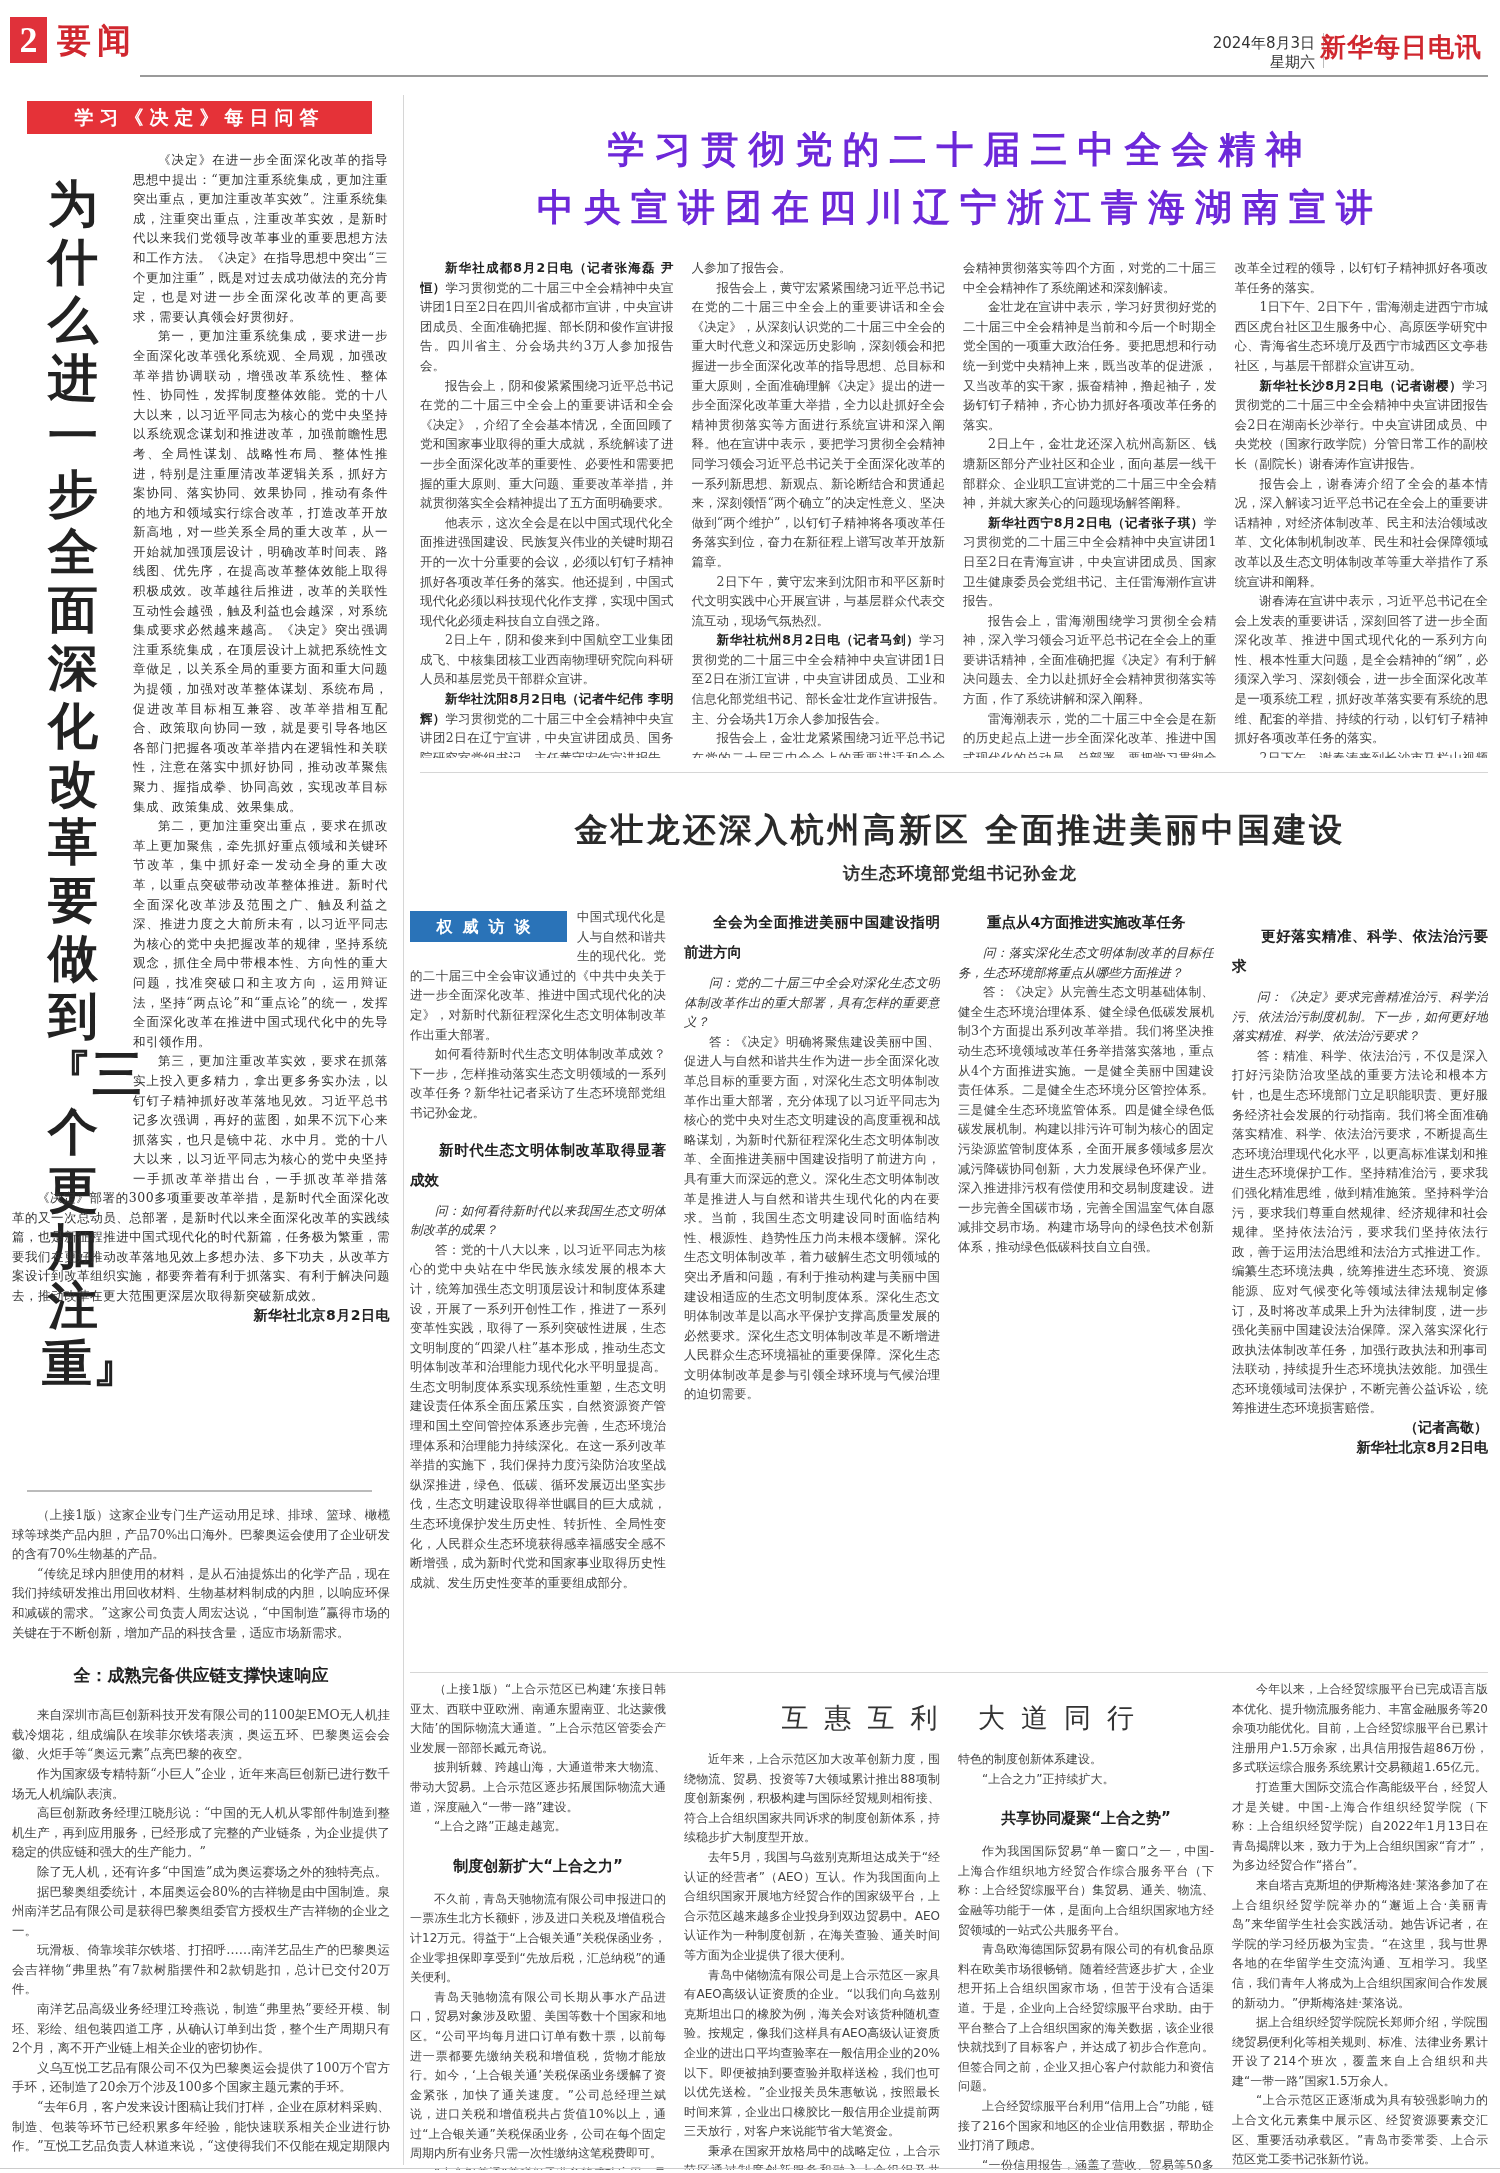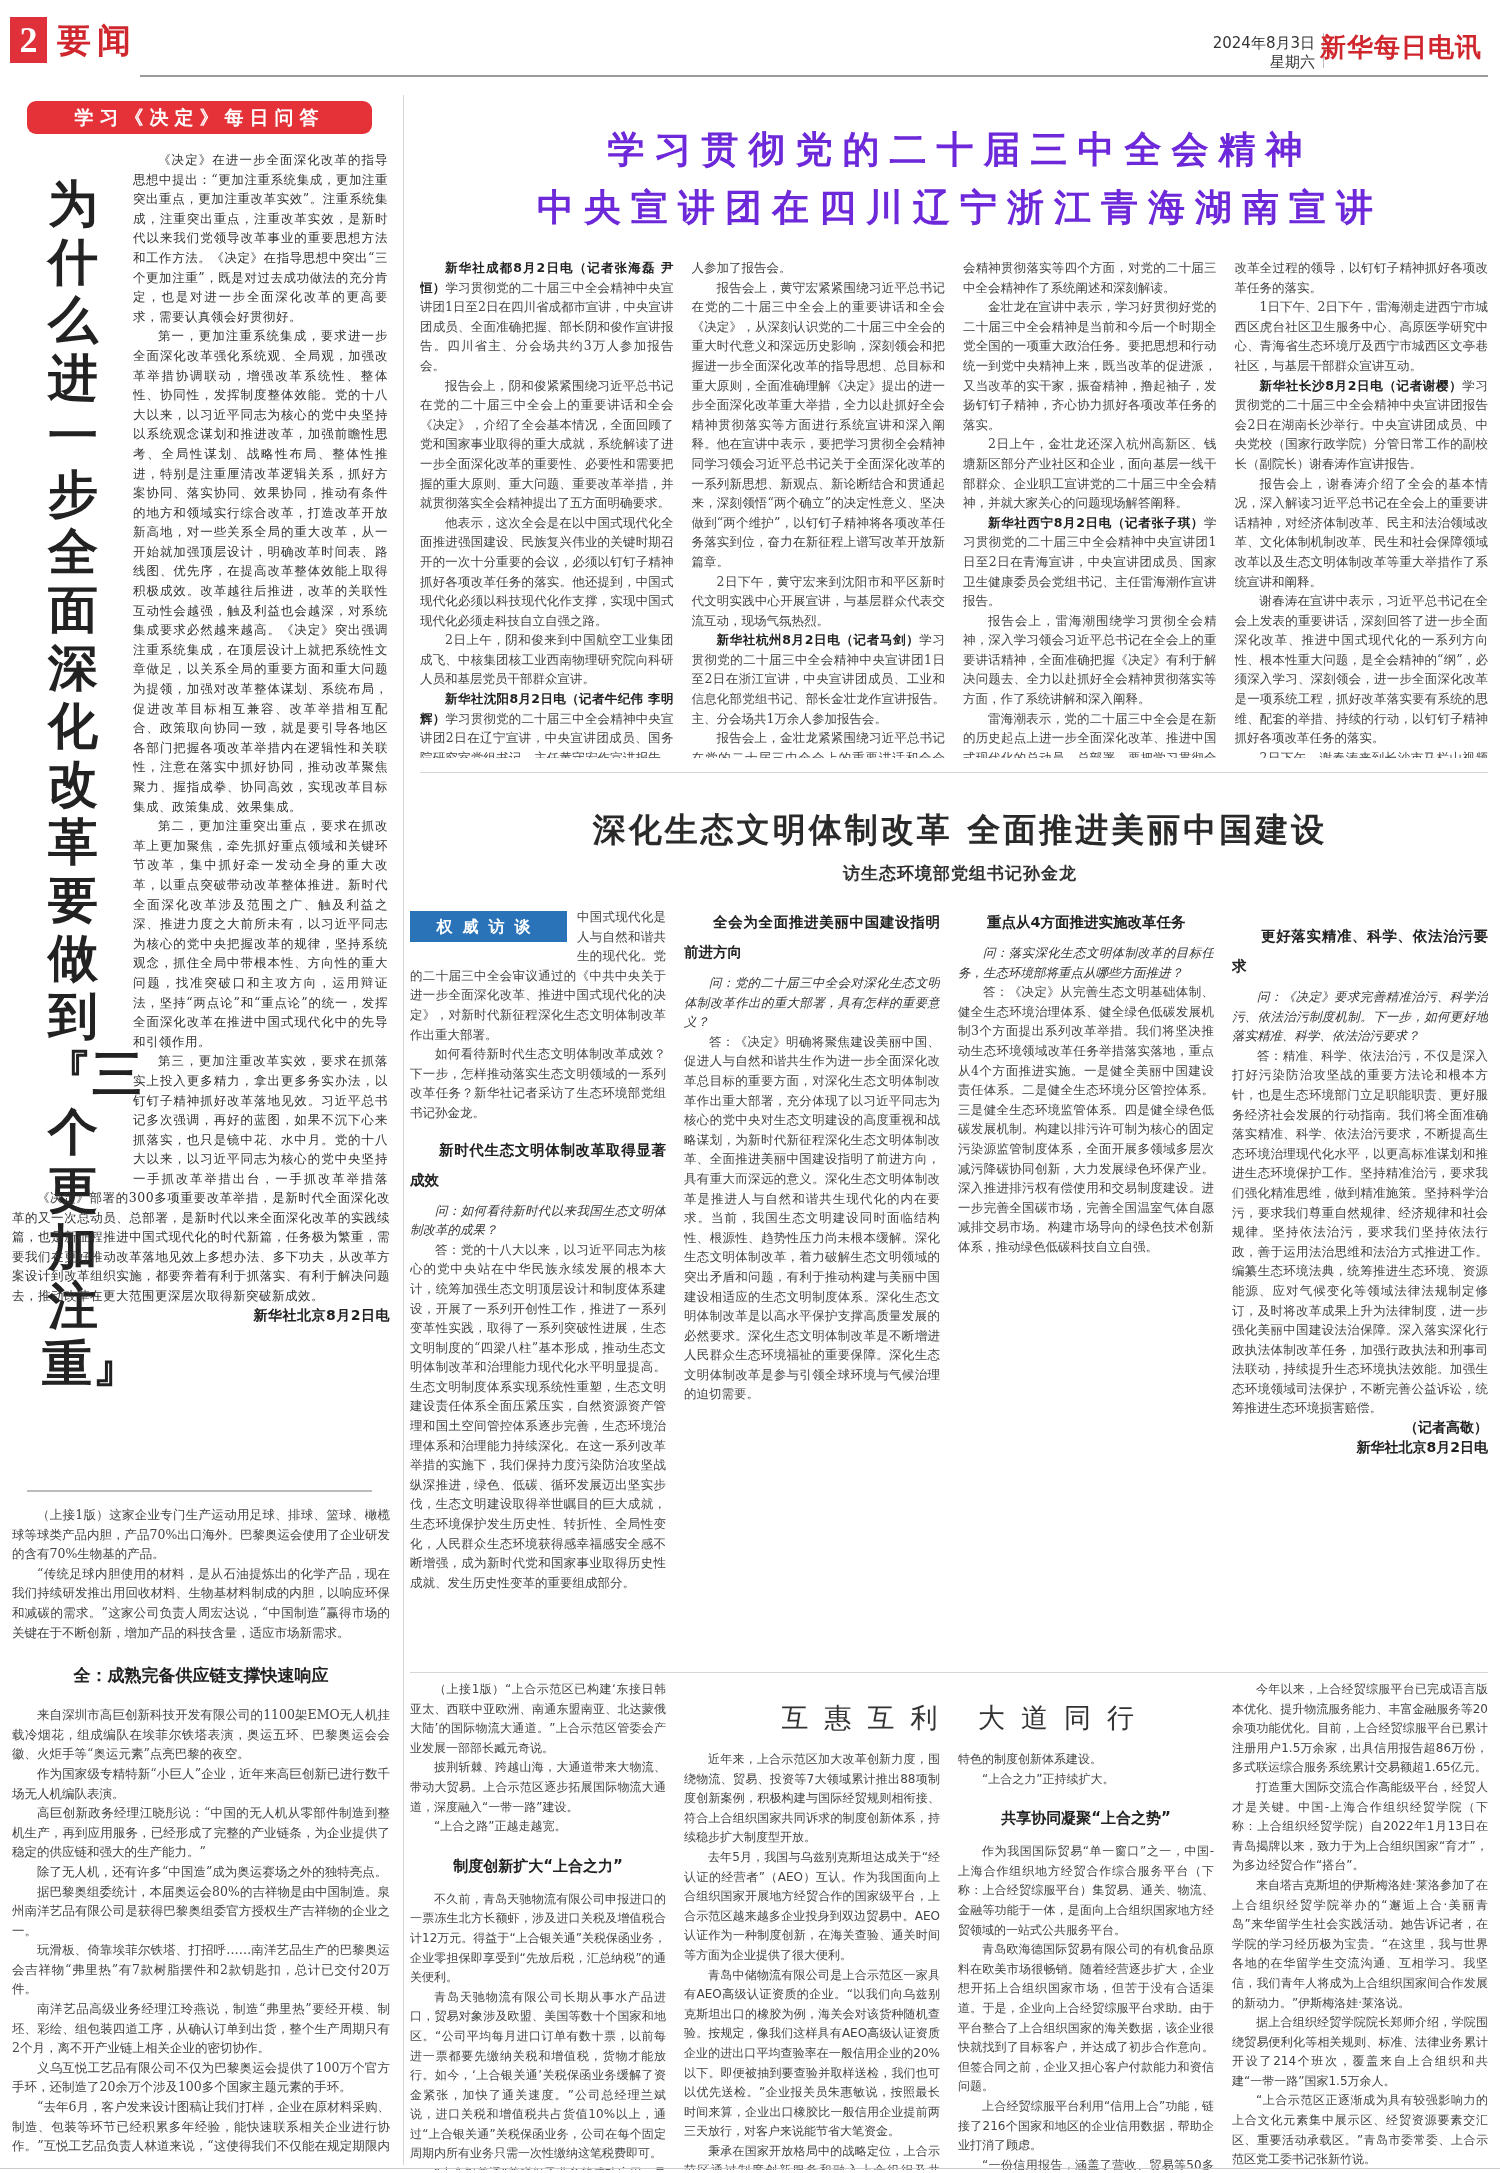--- a/index.html
+++ b/index.html
@@ -14,21 +14,21 @@
   .date-sep { position: absolute; right: 176px; top: 33px; width: 1px; height: 35px; background: #bbb; }
   .brand { position: absolute; right: 18px; top: 30px; font: bold 26px "DejaVu Serif", serif; color: #d0272f; letter-spacing: 1px; }
 
   .col-text { font-size: 12.5px; line-height: 19.6px; text-align: justify; color: #444; }
   .col-text p { text-indent: 2em; }
   .kai { font-family: "DejaVu Serif", serif; color: #333; letter-spacing: 0.5px; }
   .dateline { font-family: "DejaVu Sans", sans-serif; font-weight: bold; color: #222; }
   .signoff { font-family: "DejaVu Sans", sans-serif; font-weight: bold; color: #222; text-align: right; font-size: 14px; }
 
   
-  .qa-banner { position: absolute; left: 27px; top: 101px; width: 345px; height: 33px; background: #e53238; color: #fff; font: bold 19px "DejaVu Sans", sans-serif; text-align: center; line-height: 33px; letter-spacing: 6px; border-radius: 9px; }
+  .qa-banner { position: absolute; left: 27px; top: 101px; width: 345px; height: 33px; background: #e53238; color: #fff; font: bold 19px "DejaVu Sans", sans-serif; text-align: center; line-height: 33px; letter-spacing: 6px; }
   .qa-vtitle { position: absolute; left: 42px; top: 175px; width: 62px; font: bold 50px "DejaVu Serif", serif; color: #222; line-height: 58px; text-align: center; word-break: break-all; }
   .qa-body-top { position: absolute; left: 133px; top: 150px; width: 255px; height: 1040px; overflow: hidden; }
   .qa-body-bottom { position: absolute; left: 12px; top: 1188px; width: 378px; height: 292px; overflow: hidden; }
   .left-divider { position: absolute; left: 27px; top: 1490px; width: 345px; height: 2px; background: #bbb; }
   .olympic { position: absolute; left: 12px; top: 1505px; width: 378px; height: 650px; overflow: hidden; }
   .olympic h3 { font: bold 17px "DejaVu Sans", sans-serif; text-align: center; color: #222; margin: 22px 0 18px; }
 
   .vsep { position: absolute; width: 1px; background: #d6d6d6; }
 
   
@@ -134,21 +134,21 @@
     <p>1日下午、2日下午，雷海潮走进西宁市城西区虎台社区卫生服务中心、高原医学研究中心、青海省生态环境厅及西宁市城西区文亭巷社区，与基层干部群众宣讲互动。</p>
     <p><span class="dateline">新华社长沙8月2日电（记者谢樱）</span><span>学习贯彻党的二十届三中全会精神中央宣讲团报告会2日在湖南长沙举行。中央宣讲团成员、中央党校（国家行政学院）分管日常工作的副校长（副院长）谢春涛作宣讲报告。</span></p>
     <p>报告会上，谢春涛介绍了全会的基本情况，深入解读习近平总书记在全会上的重要讲话精神，对经济体制改革、民主和法治领域改革、文化体制机制改革、民生和社会保障领域改革以及生态文明体制改革等重大举措作了系统宣讲和阐释。</p>
     <p>谢春涛在宣讲中表示，习近平总书记在全会上发表的重要讲话，深刻回答了进一步全面深化改革、推进中国式现代化的一系列方向性、根本性重大问题，是全会精神的“纲”，必须深入学习、深刻领会，进一步全面深化改革是一项系统工程，抓好改革落实要有系统的思维、配套的举措、持续的行动，以钉钉子精神抓好各项改革任务的落实。</p>
     <p>2日下午，谢春涛来到长沙市马栏山视频文创产业园，就推进中国式现代化、文化和科技融合、民营经济发展等与基层干部群众代表交流交流。</p>
   </div>
 </div>
 
 <div class="hsep" style="left:420px; top:772px; width:1068px;"></div>
 
-<div class="eco-headline">深化生态文明体制改革  全面推进美丽中国建设</div>
+<div class="eco-headline">金壮龙还深入杭州高新区  全面推进美丽中国建设</div>
 <div class="eco-sub">访生态环境部党组书记孙金龙</div>
 
 <div class="eco-cols col-text">
   <div class="col">
     <div class="interview-tag">权威访谈</div>
     <p style="text-indent:0">中国式现代化是人与自然和谐共生的现代化。党的二十届三中全会审议通过的《中共中央关于进一步全面深化改革、推进中国式现代化的决定》，对新时代新征程深化生态文明体制改革作出重大部署。</p>
     <p>如何看待新时代生态文明体制改革成效？下一步，怎样推动落实生态文明领域的一系列改革任务？新华社记者采访了生态环境部党组书记孙金龙。</p>
     <div class="subhead">新时代生态文明体制改革取得显著成效</div>
     <p class="q">问：如何看待新时代以来我国生态文明体制改革的成果？</p>
     <p>答：党的十八大以来，以习近平同志为核心的党中央站在中华民族永续发展的根本大计，统筹加强生态文明顶层设计和制度体系建设，开展了一系列开创性工作，推进了一系列变革性实践，取得了一系列突破性进展，生态文明制度的“四梁八柱”基本形成，推动生态文明体制改革和治理能力现代化水平明显提高。生态文明制度体系实现系统性重塑，生态文明建设责任体系全面压紧压实，自然资源资产管理和国土空间管控体系逐步完善，生态环境治理体系和治理能力持续深化。在这一系列改革举措的实施下，我们保持力度污染防治攻坚战纵深推进，绿色、低碳、循环发展迈出坚实步伐，生态文明建设取得举世瞩目的巨大成就，生态环境保护发生历史性、转折性、全局性变化，人民群众生态环境获得感幸福感安全感不断增强，成为新时代党和国家事业取得历史性成就、发生历史性变革的重要组成部分。</p>

